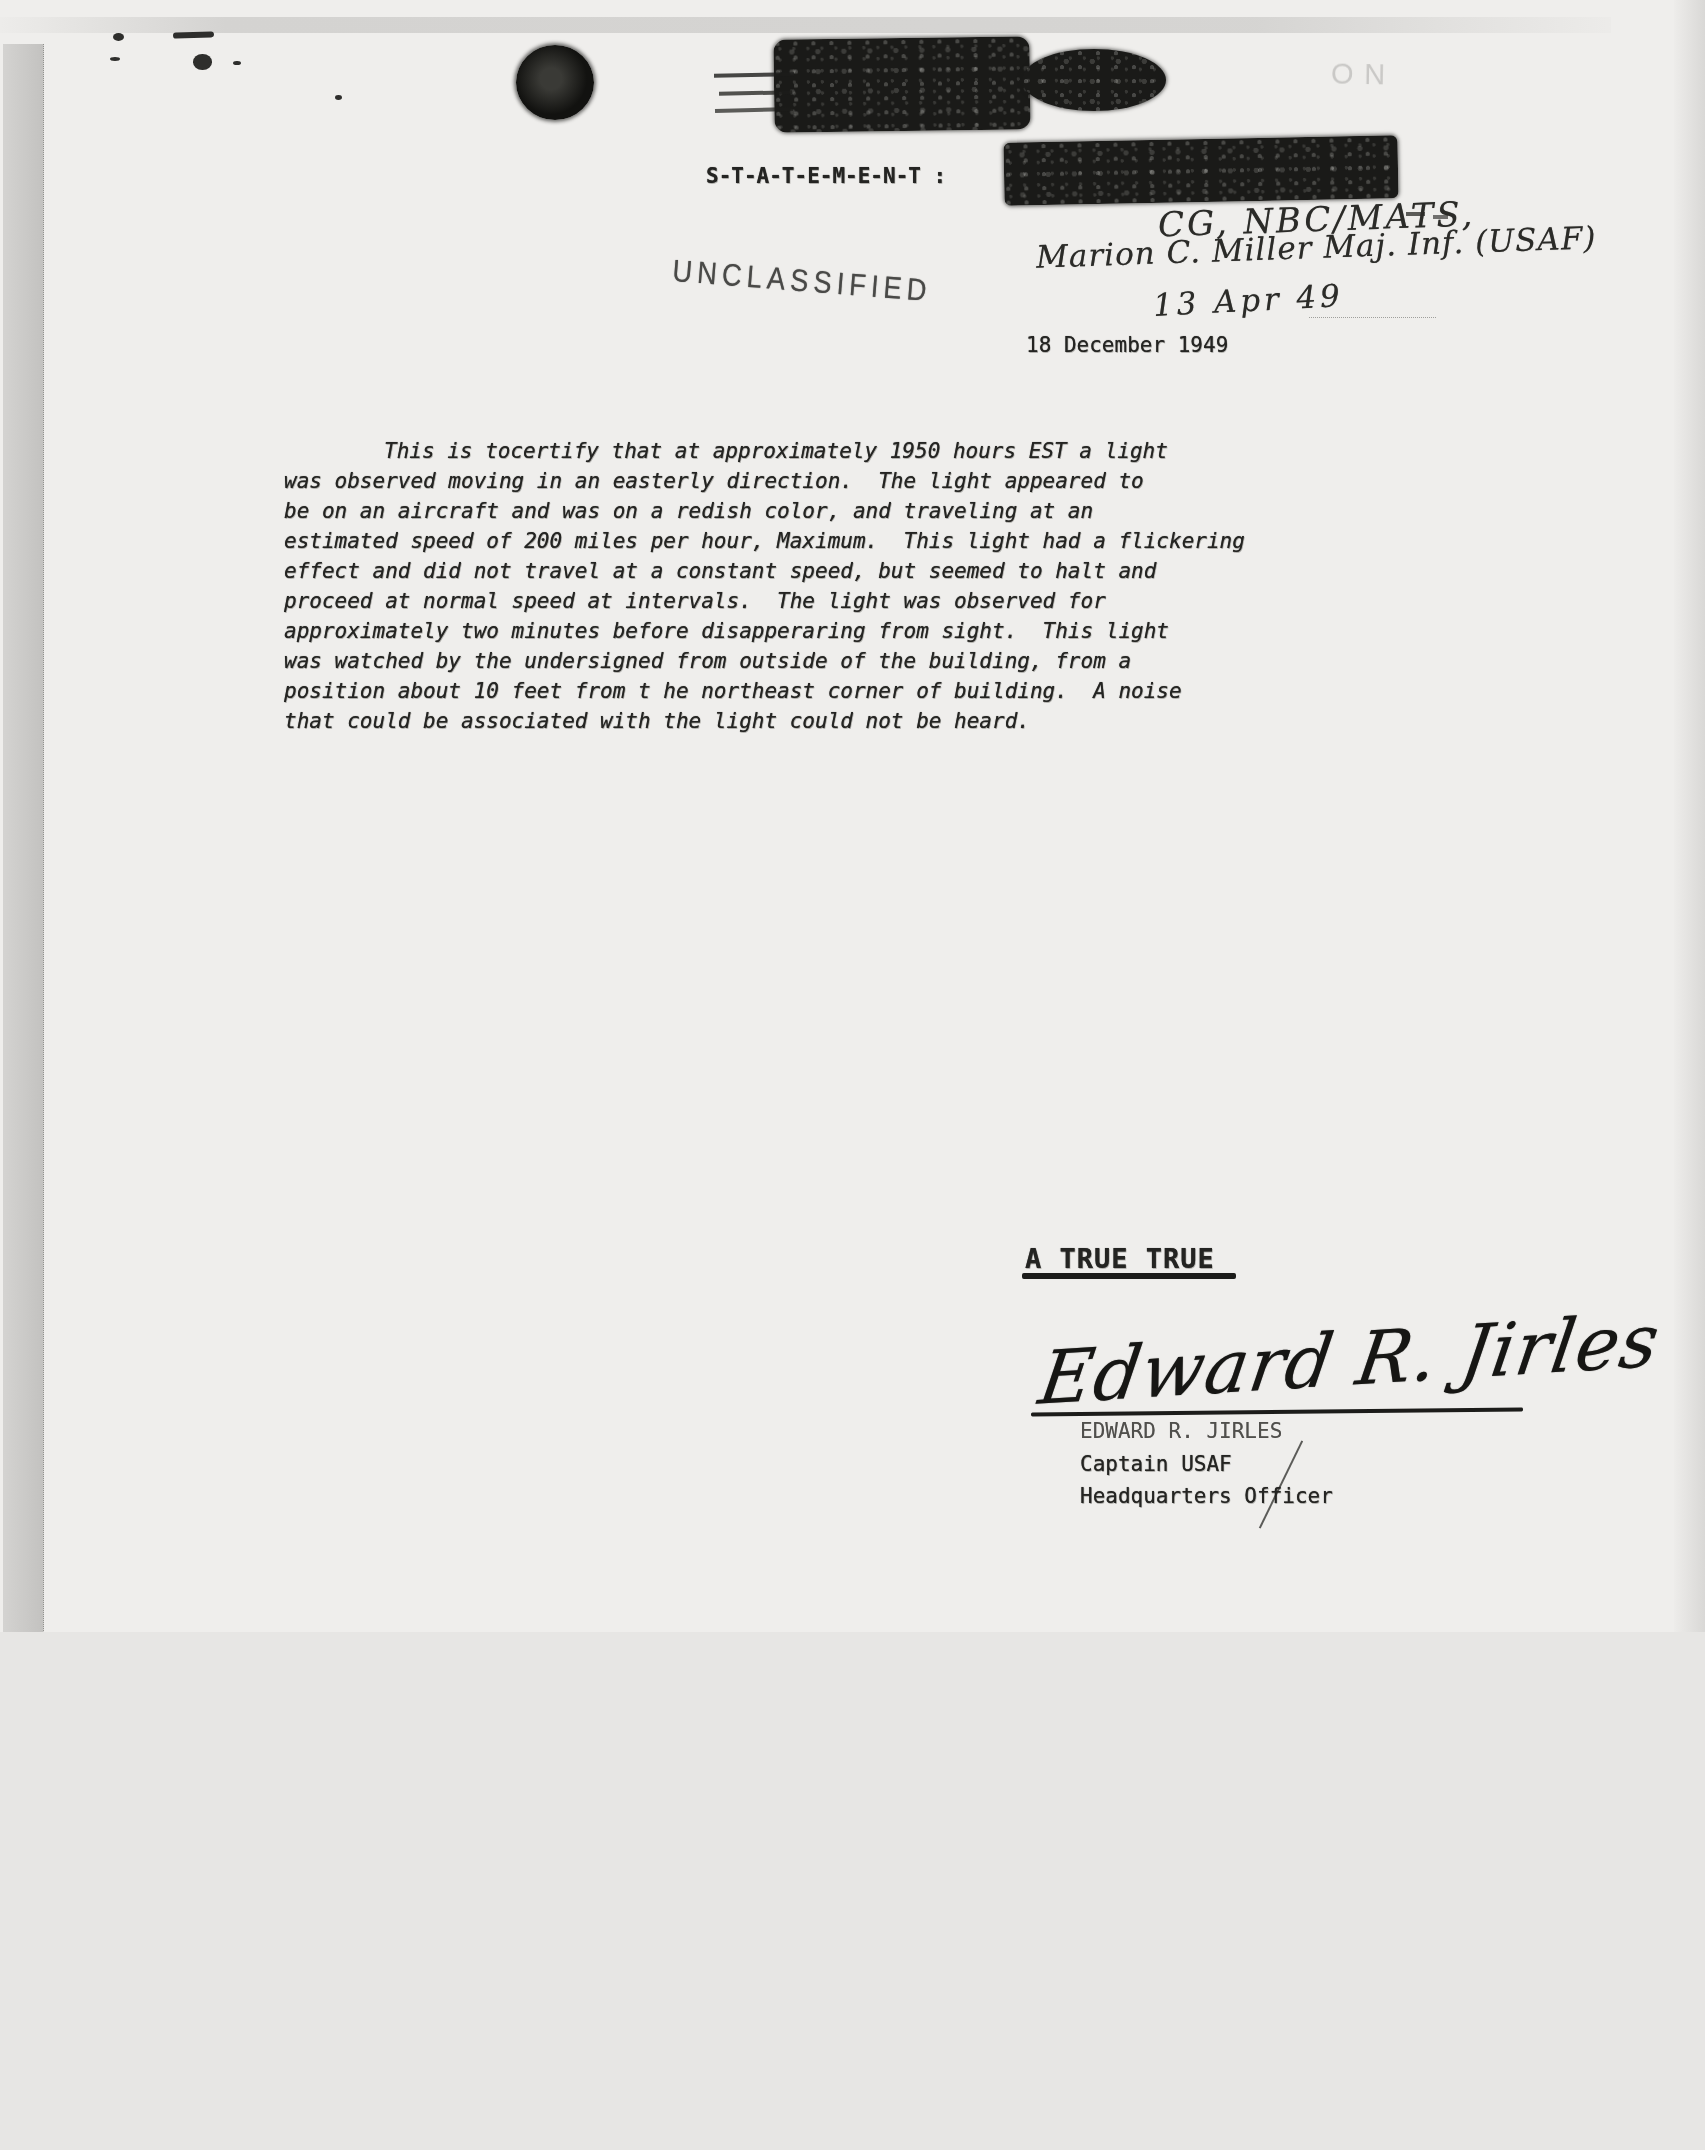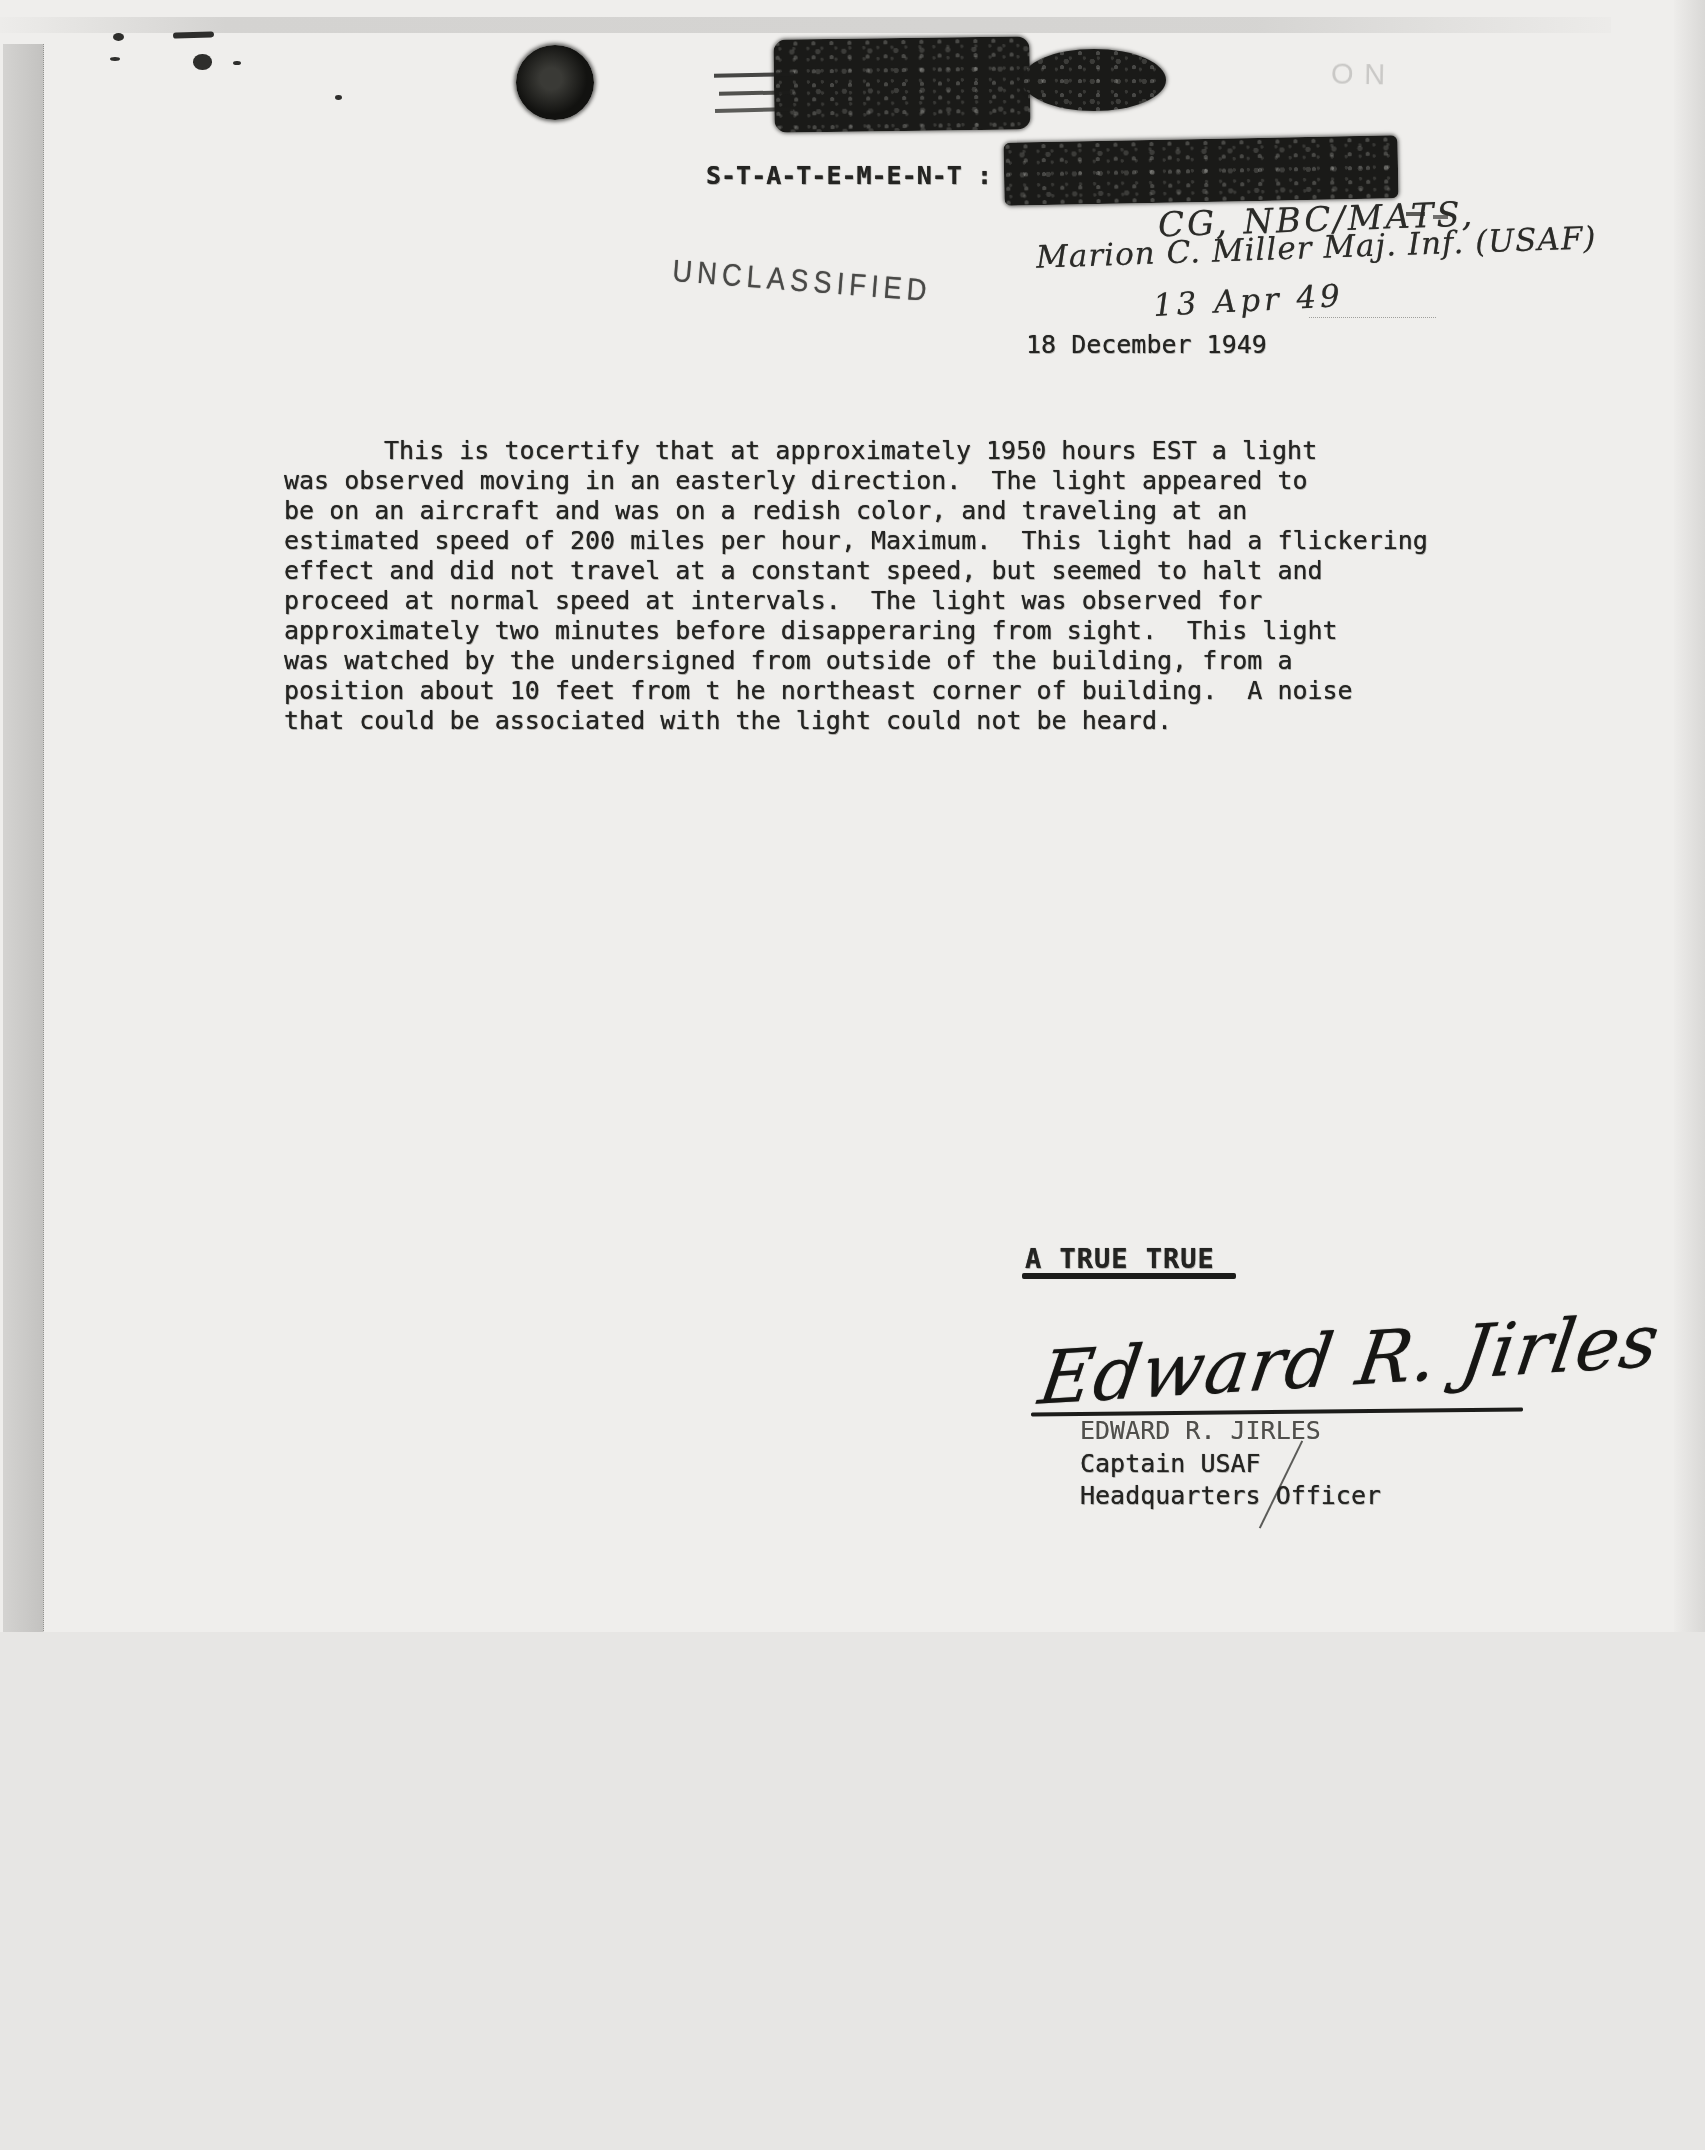--- a/index.html
+++ b/index.html
@@ -1,21 +1,21 @@
 <!DOCTYPE html>
 <html style="font-size:7.8px"><head>
 <meta charset="utf-8">
 <style>
   html,body{margin:0;padding:0;background:#e7e6e4;}
   .page{position:relative;width:1705px;height:1632px;background:#efeeec;overflow:hidden;
         font-family:"DejaVu Sans Mono",monospace;}
-  .pre{white-space:pre;}
+  .pre{white-space:pre;font-style:italic;}
   .abs{position:absolute;}
   
-  .typed{color:#242422;font-size:25px;line-height:30px;
+  .typed{color:#242422;font-size:21px;line-height:30px;
          text-shadow:0 0 0.8px rgba(25,25,22,.7),0.7px 0.5px 0.5px rgba(45,45,40,.28);}
   .bold{font-weight:bold;}
   
   .hand{font-family:"DejaVu Serif",serif;font-style:italic;color:#2b2b28;
         text-shadow:0 0 0.7px rgba(30,30,28,.55);}
   
   .stamp-sans{font-family:"Liberation Sans",sans-serif;color:#383836;opacity:.9;
               text-shadow:0 0 1.2px rgba(70,70,66,.8);}
   .stamp-serif{font-family:"Liberation Serif",serif;font-weight:600;color:#31312f;opacity:.88;
                text-shadow:0 0 0.9px rgba(70,70,66,.8);}

